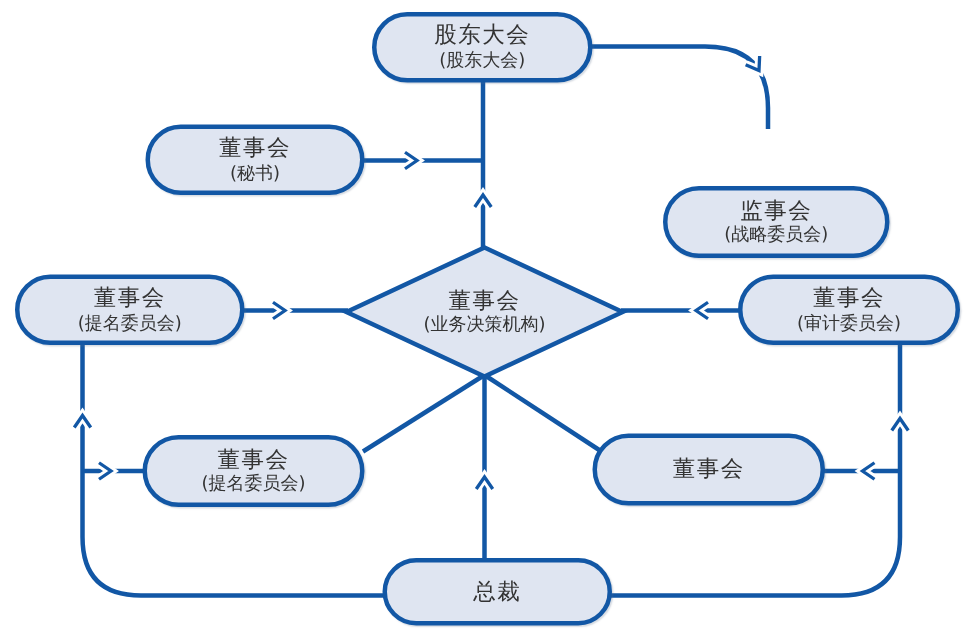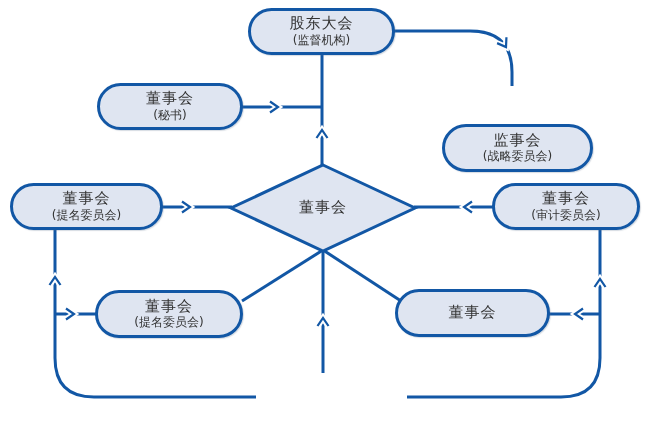--- a/index.html
+++ b/index.html
@@ -91,50 +91,55 @@
     <g transform="translate(575,314) rotate(180)">
         <polyline class="chev-halo" points="-8,-5.5 0,0 -8,5.5"></polyline>
         <polyline class="chev-line" points="-8,-5.5 0,0 -8,5.5"></polyline>
       </g>
 
     <polygon points="323,165 415,208 323,251 231,208"></polygon>
   </svg>
 
   <div class="node" style="left:248px;top:8px;width:147px;height:47px;">
     <div class="title">股东大会</div>
-    <div class="subtitle">(监督机构)</div>
+    <div class="subtitle">(股东大会)</div>
   </div>
 
   <div class="node" style="left:97px;top:83px;width:146px;height:47px;">
     <div class="title">董事会</div>
     <div class="subtitle">(秘书)</div>
   </div>
 
   <div class="node" style="left:442px;top:84px;width:151px;height:48px;margin-top:40px;">
     <div class="title">监事会</div>
     <div class="subtitle">(战略委员会)</div>
   </div>
 
   <div class="node" style="left:10px;top:183px;width:153px;height:47px;">
     <div class="title">董事会</div>
     <div class="subtitle">(提名委员会)</div>
   </div>
 
   <div class="node ghost" style="left:243px;top:186px;width:160px;height:44px;">
     <div class="title">董事会</div>
+    <div class="subtitle">(业务决策机构)</div>
   </div>
 
   <div class="node" style="left:492px;top:183px;width:148px;height:47px;">
     <div class="title">董事会</div>
     <div class="subtitle">(审计委员会)</div>
   </div>
 
   <div class="node" style="left:95px;top:290px;width:148px;height:48px;">
     <div class="title">董事会</div>
     <div class="subtitle">(提名委员会)</div>
   </div>
 
   <div class="node" style="left:395px;top:289px;width:155px;height:48px;">
     <div class="title">董事会</div>
   </div>
 
+  <div class="node" style="left:255px;top:372px;width:153px;height:45px;">
+    <div class="title">总裁</div>
+
+  </div>
 
 </div>
 
 </body></html>

